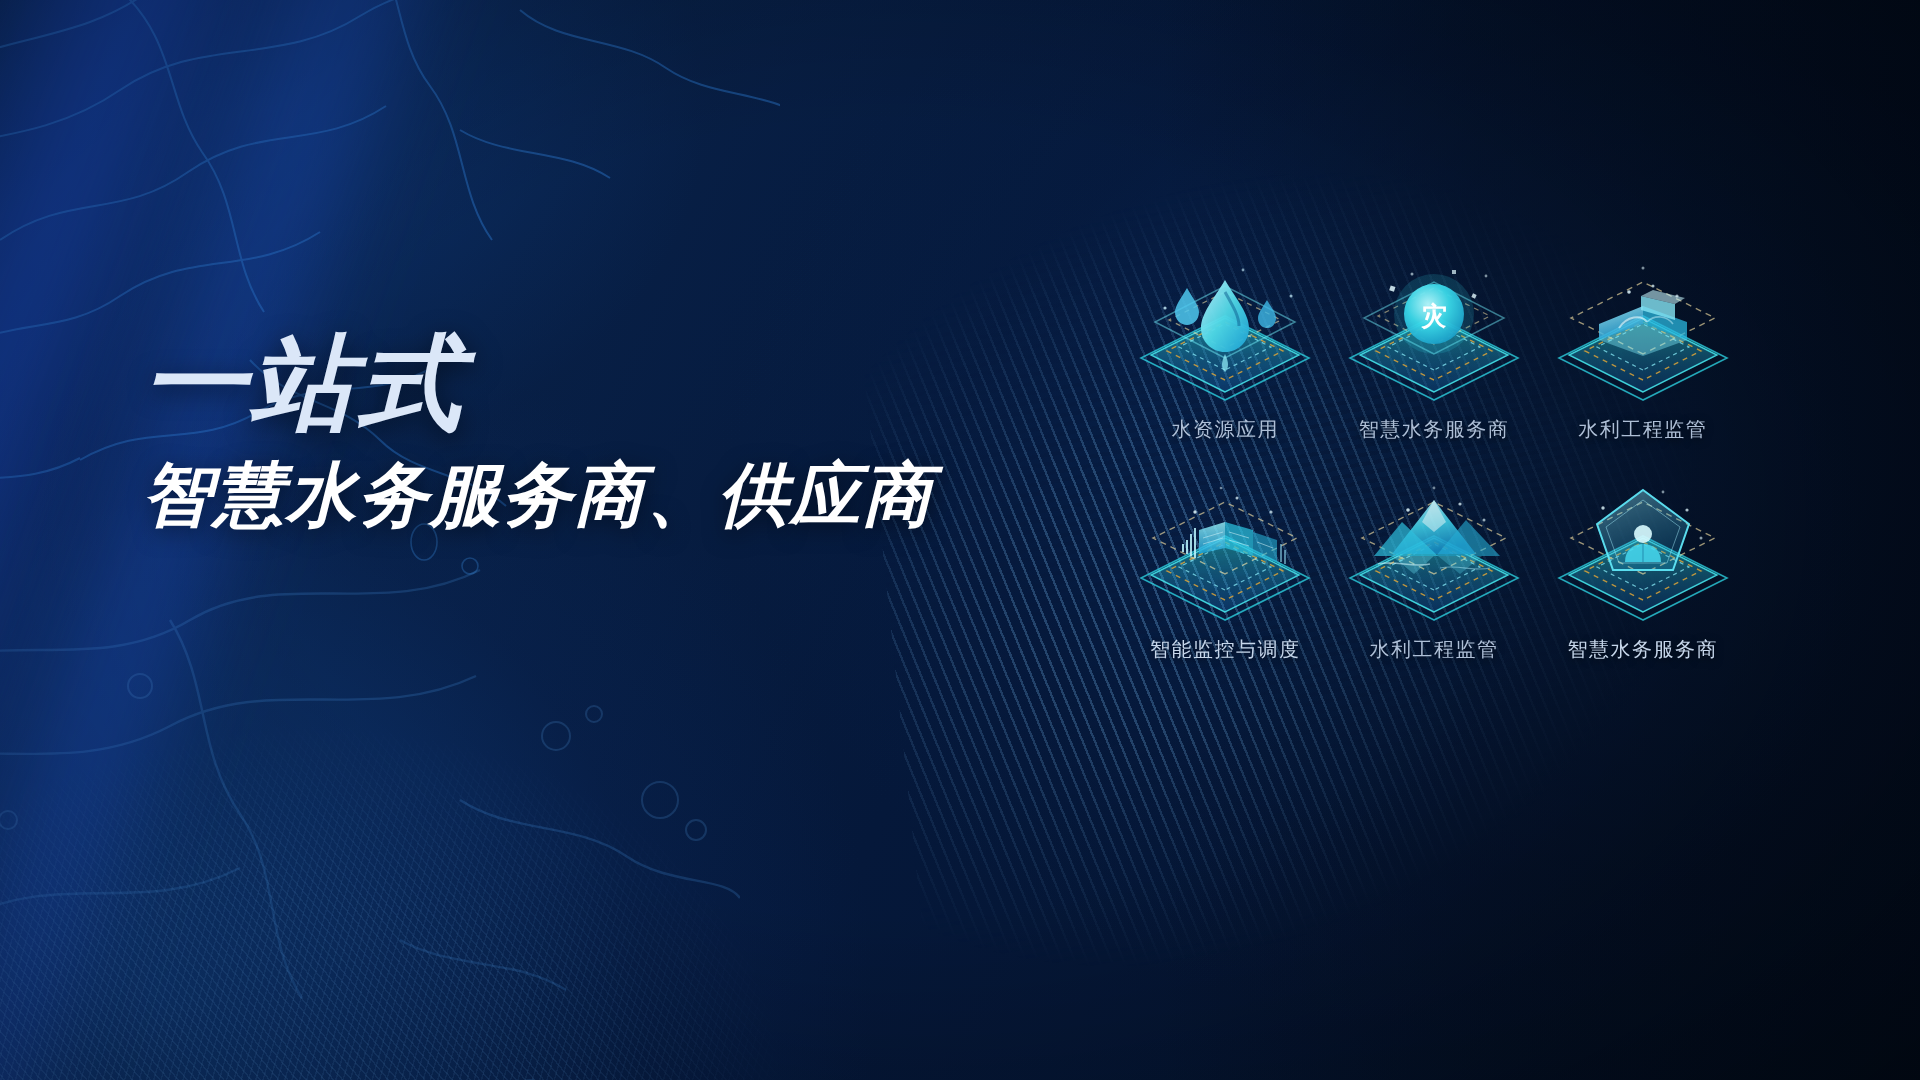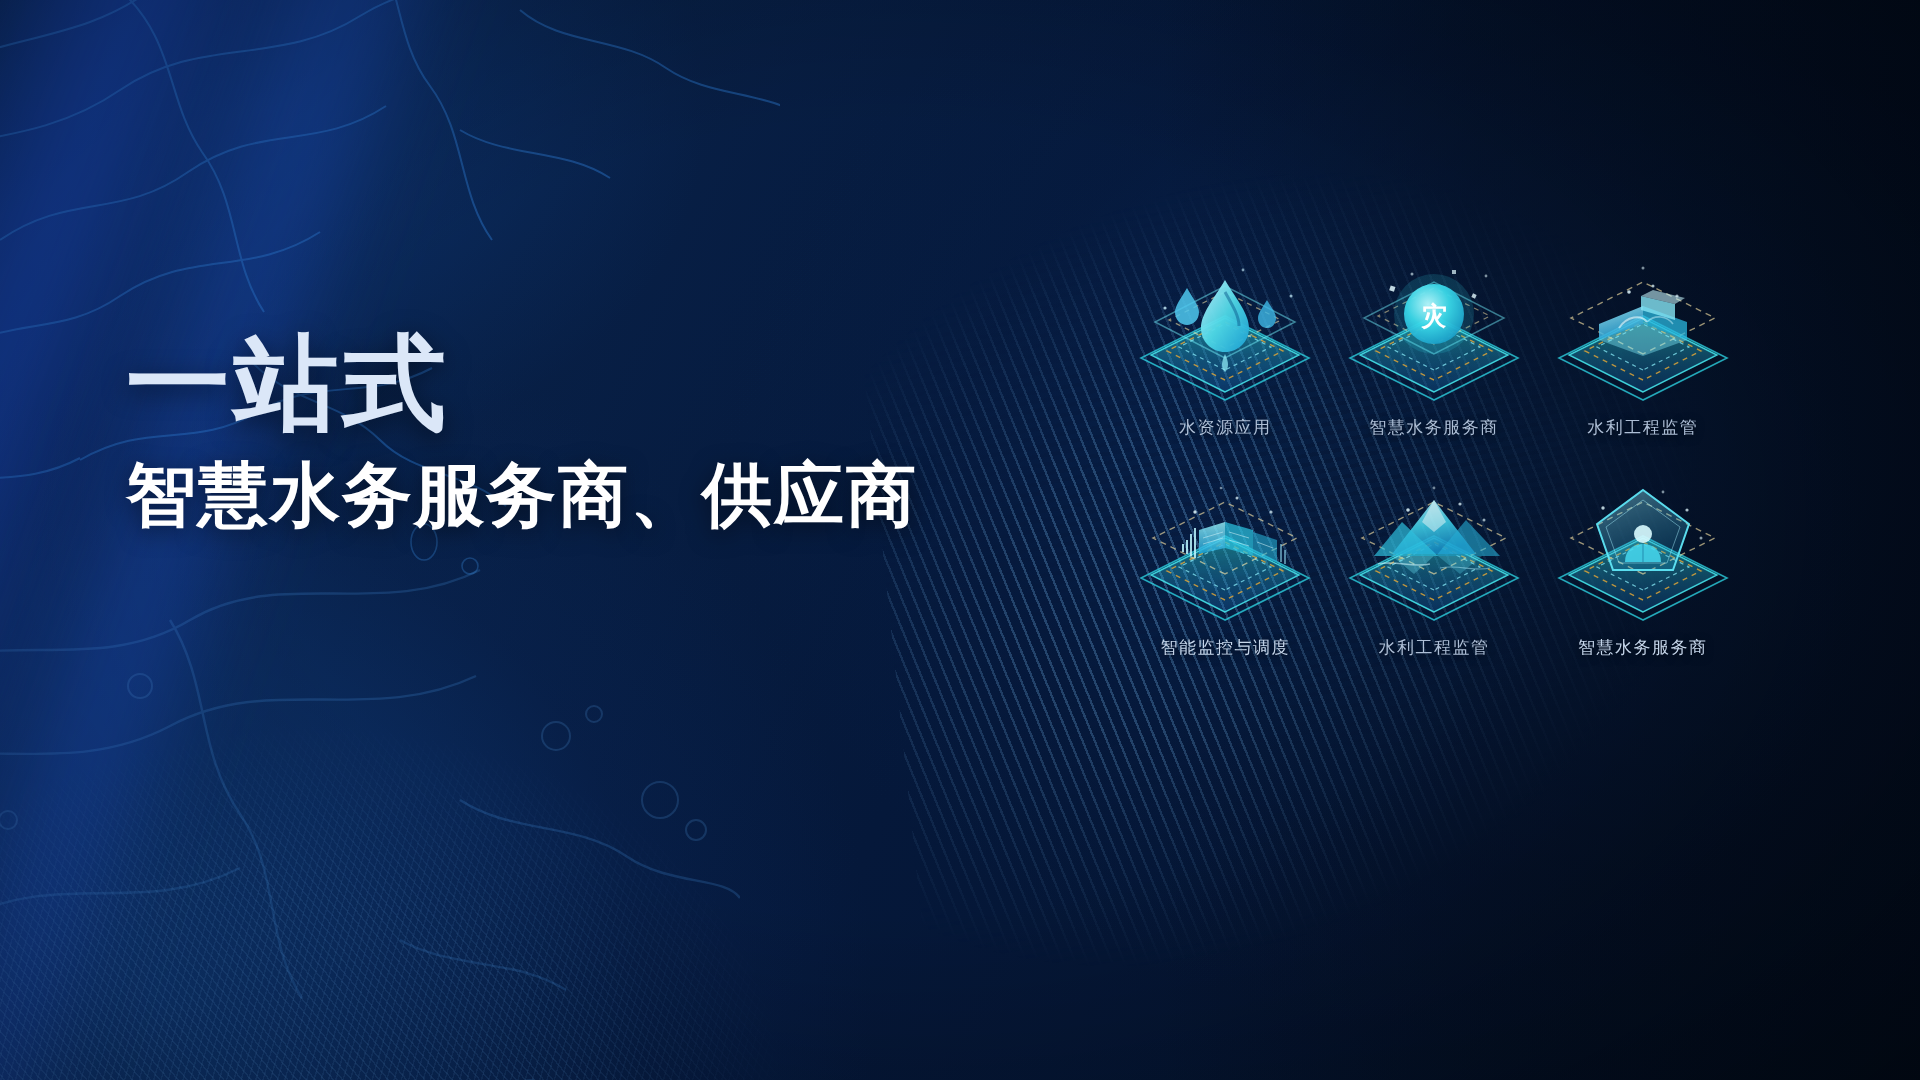--- a/index.html
+++ b/index.html
@@ -108,22 +108,23 @@
     background:linear-gradient(90deg, rgba(3,14,34,0) 0%, rgba(3,13,32,0.55) 42%, rgba(2,11,28,0.86) 100%);
   }
   .vignette {
     position:absolute; inset:0;
     background:radial-gradient(ellipse 1500px 980px at 46% 48%, rgba(0,0,0,0) 40%, rgba(0,0,0,0.34) 84%, rgba(0,0,0,0.52) 100%);
   }
 
   
   .headline {
     position:absolute;
-    left:126px; top:330px;
+    left:142px; top:330px;
     z-index:6;
+    font-style:italic;
   }
   .title-main {
     font-size:104px;
     font-weight:bold;
     color:#dbe7f8;
     letter-spacing:4px;
     line-height:1.02;
     text-shadow:0 6px 26px rgba(0,0,0,0.55);
     white-space:nowrap;
   }
@@ -156,21 +157,21 @@
     align-items:center;
     justify-content:flex-start;
   }
   .icon-art {
     width:200px; height:150px;
     position:relative;
   }
   .icon-art svg { display:block; width:200px; height:150px; overflow:visible; }
   .icon-label {
     margin-top:4px;
-    font-size:17px;
+    font-size:20px;
     color:#aebfd6;
     letter-spacing:1.5px;
     white-space:nowrap;
     text-shadow:0 2px 8px rgba(0,0,0,0.6);
   }
   .icon-label.bright { color:#c6d6ea; }
 </style>
 </head>
 <body>
 

